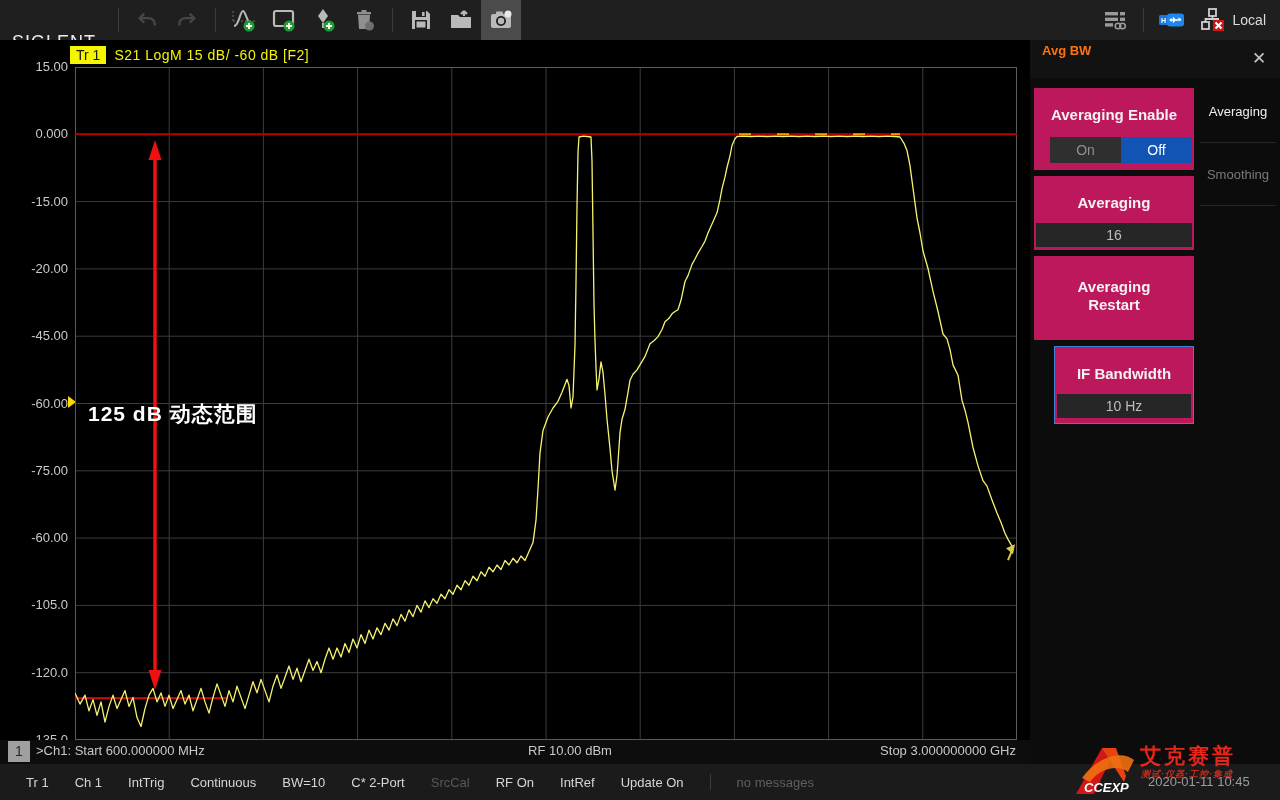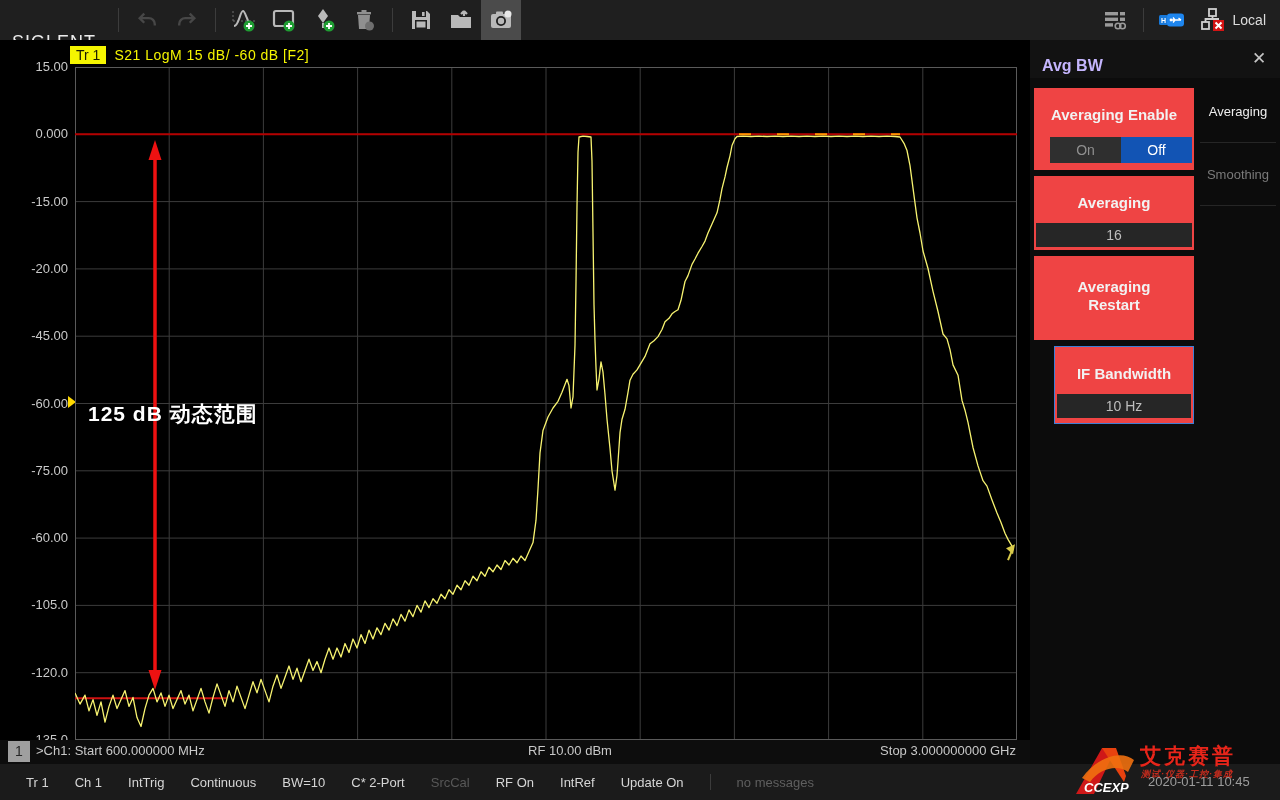--- a/index.html
+++ b/index.html
@@ -39,25 +39,25 @@
   .bottombar{position:absolute;left:0;top:764px;width:1280px;height:36px;background:#1b1b1b;
              display:flex;align-items:center;font-size:13px;color:#d6d6d6;}
   .bb-item{margin-left:26px;white-space:nowrap;}
   .bb-item.dim{color:#585858;}
   .bb-div{width:1px;height:16px;background:#3c3c3c;margin-left:26px;}
   .bb-msg{margin-left:26px;color:#5f5f5f;}
 
   
   .panel{position:absolute;left:1030px;top:40px;width:250px;height:724px;background:#0c0c0c;}
   .panel-title-row{position:absolute;left:0;top:0;width:250px;height:38px;background:#121212;}
-  .panel-title{position:absolute;left:12px;top:17px;color:#c4b5fd;font-size:16px;font-weight:bold;}
+  .panel-title{position:absolute;left:12px;top:3px;color:#f97316;font-size:13px;font-weight:bold;}
   .panel-close{position:absolute;right:10px;top:8px;color:#c4c4c4;font-size:17px;width:22px;height:22px;
                text-align:center;line-height:22px;}
   .panel-content{position:absolute;left:4px;top:48px;width:160px;}
-  .blk{background:#ef4444;margin-bottom:6px;position:relative;}
+  .blk{background:#be185d;margin-bottom:6px;position:relative;}
   .blk-label{color:#f2f2f2;font-size:15px;font-weight:bold;text-align:center;padding-top:18px;}
   .toggle-row{display:flex;margin:14px 2px 2px 16px;}
   .tgl{flex:1;height:26px;font-size:14px;text-align:center;line-height:26px;}
   .tgl.off-on{background:#2f2f2f;color:#8f8f8f;}
   .tgl.on{background:#1254b4;color:#fff;}
   .field{background:#262626;color:#bdbdbd;font-size:14px;text-align:center;height:24px;line-height:24px;
          margin:12px 2px 2px 2px;}
   .blk.sel{border:1px solid #3f7fd6;margin-left:20px;}
   .blk-label.two{line-height:1.2;padding-top:14px;padding-bottom:0;}
   .panel-tabs{position:absolute;left:166px;top:48px;width:84px;}

